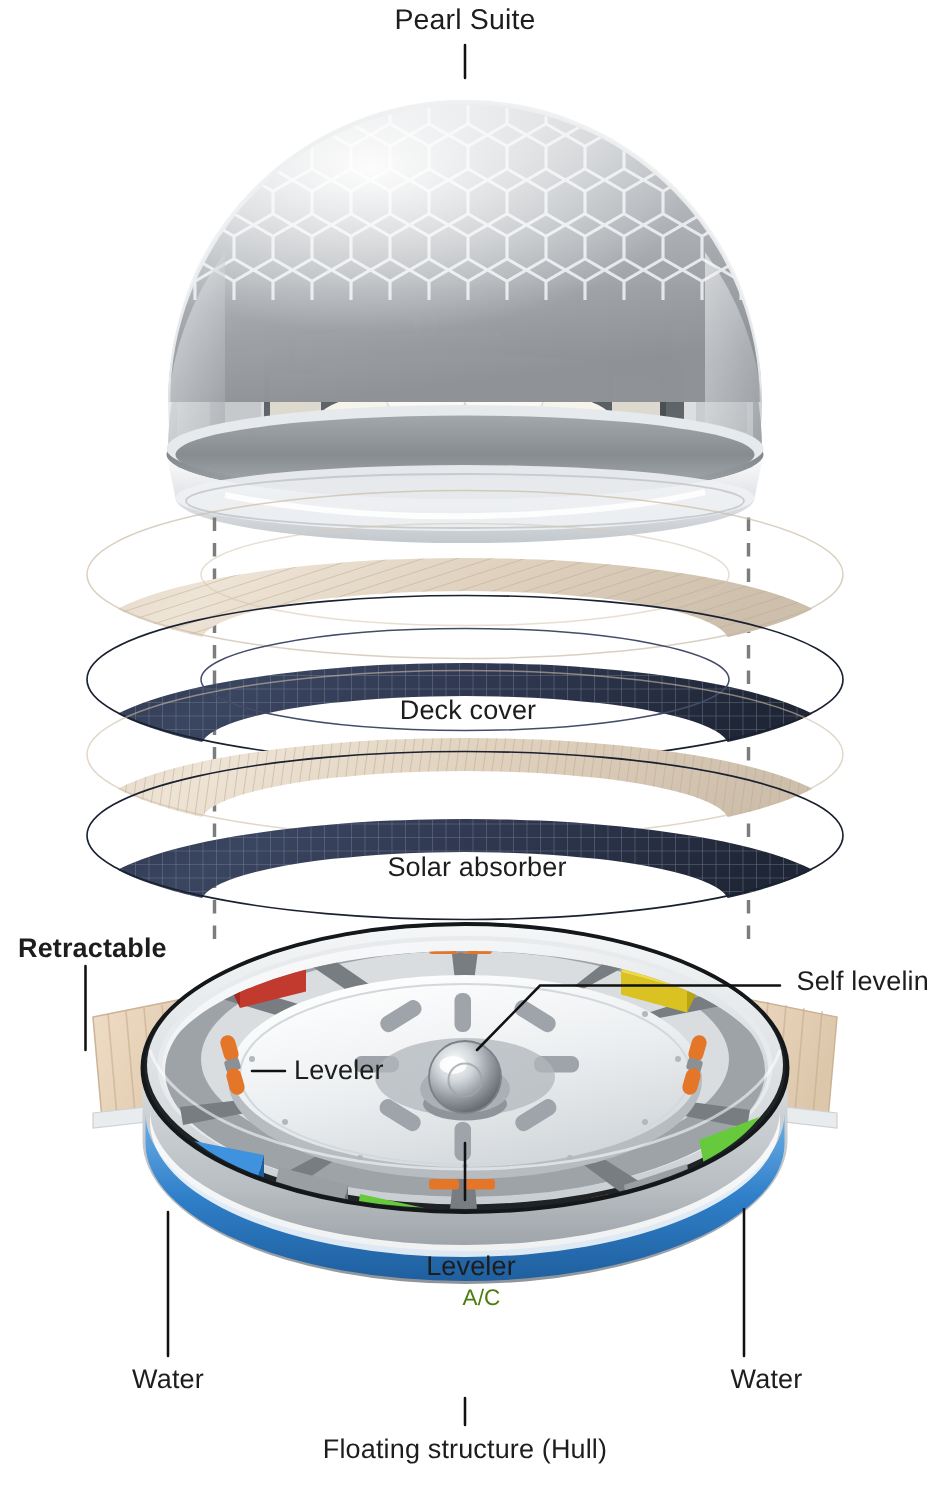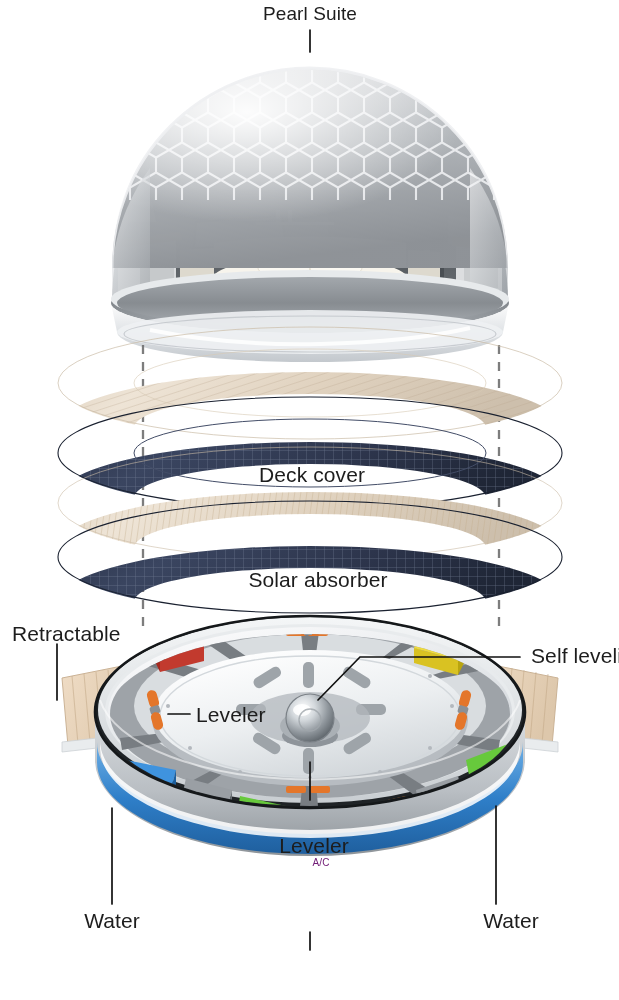--- a/index.html
+++ b/index.html
@@ -5,25 +5,25 @@
 <style>
   html,body{margin:0;padding:0;background:#ffffff;}
   body{
     width:619px;height:1000px;position:relative;overflow:hidden;
     font-family:"Liberation Sans","DejaVu Sans",sans-serif;
     background:#ffffff;
   }
   #stage{position:absolute;inset:0;width:503px;height:1000px;}
   svg#art{position:absolute;left:0;top:0;width:619px;height:1000px;display:block;}
   .lbl{
-    position:absolute;color:#1d1d1d;font-size:21px;letter-spacing:.1px;
+    position:absolute;color:#1d1d1d;font-size:18px;letter-spacing:.1px;
     white-space:nowrap;line-height:1;
   }
   .lbl-title{font-size:19px;}
-  .lbl-ac{font-size:10px;color:#701a75;}
+  .lbl-ac{font-size:15px;color:#4d7c0f;}
   .ctr{transform:translateX(-50%);}
 </style>
 </head>
 <body>
 
 <div id="stage">
 
 <svg id="art" viewBox="0 0 619 1000">
   <defs>
 
@@ -472,28 +472,29 @@
     <path d="M310 950 V932"></path>
   </g>
 </svg>
 
 <div class="lbl lbl-title ctr" style="left:310px;top:4px;">Pearl Suite</div>
 
 <div class="lbl ctr" style="left:312px;top:464px;">Deck cover</div>
 
 <div class="lbl ctr" style="left:318px;top:553px;margin-top:16px;">Solar absorber</div>
 
-<div class="lbl" style="left:12px;top:623px;">Retractable</div>
+<div class="lbl" style="left:12px;top:623px;font-weight:bold;">Retractable</div>
 
 <div class="lbl" style="left:531px;top:645px;">Self leveling</div>
 
 <div class="lbl" style="left:196px;top:704px;">Leveler</div>
 
 <div class="lbl ctr" style="left:314px;top:835px;">Leveler</div>
 
 <div class="lbl lbl-ac ctr" style="left:321px;top:858px;">A/C</div>
 
 <div class="lbl ctr" style="left:112px;top:910px;text-align:center;">Water</div>
 
 <div class="lbl ctr" style="left:511px;top:910px;">Water</div>
 
+<div class="lbl ctr" style="left:310px;top:957px;">Floating structure (Hull)</div>
 
 </div>
 
 </body></html>

